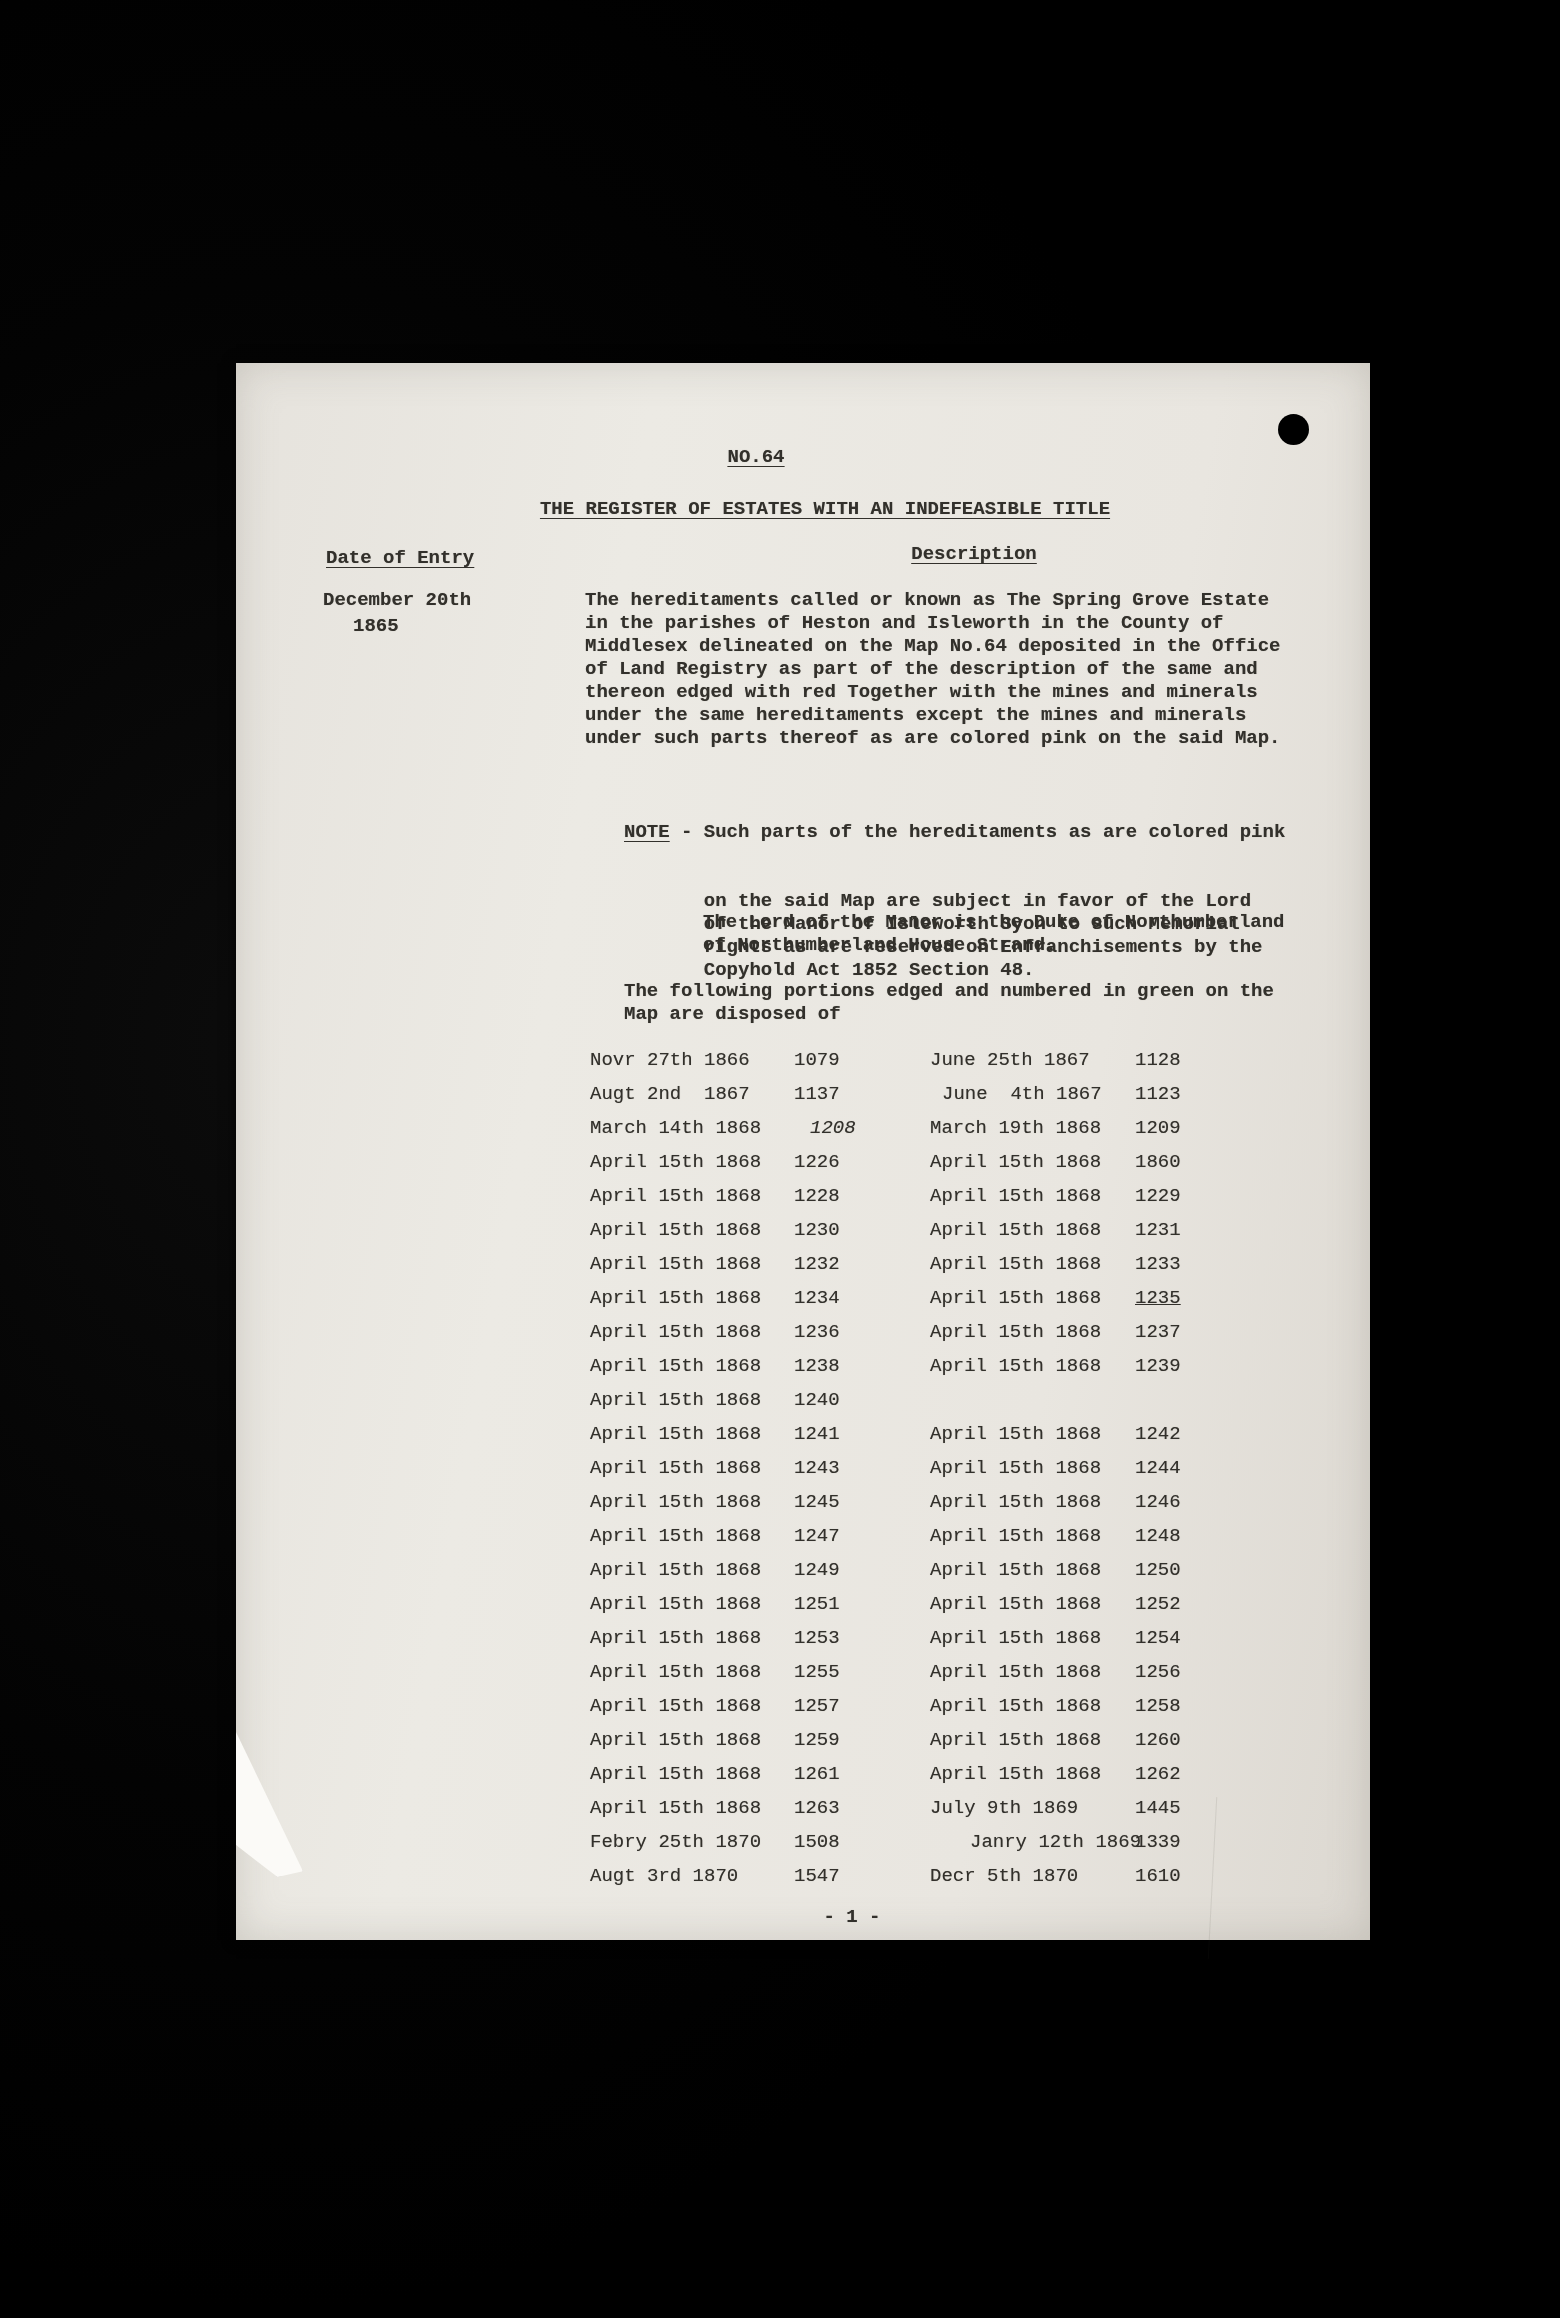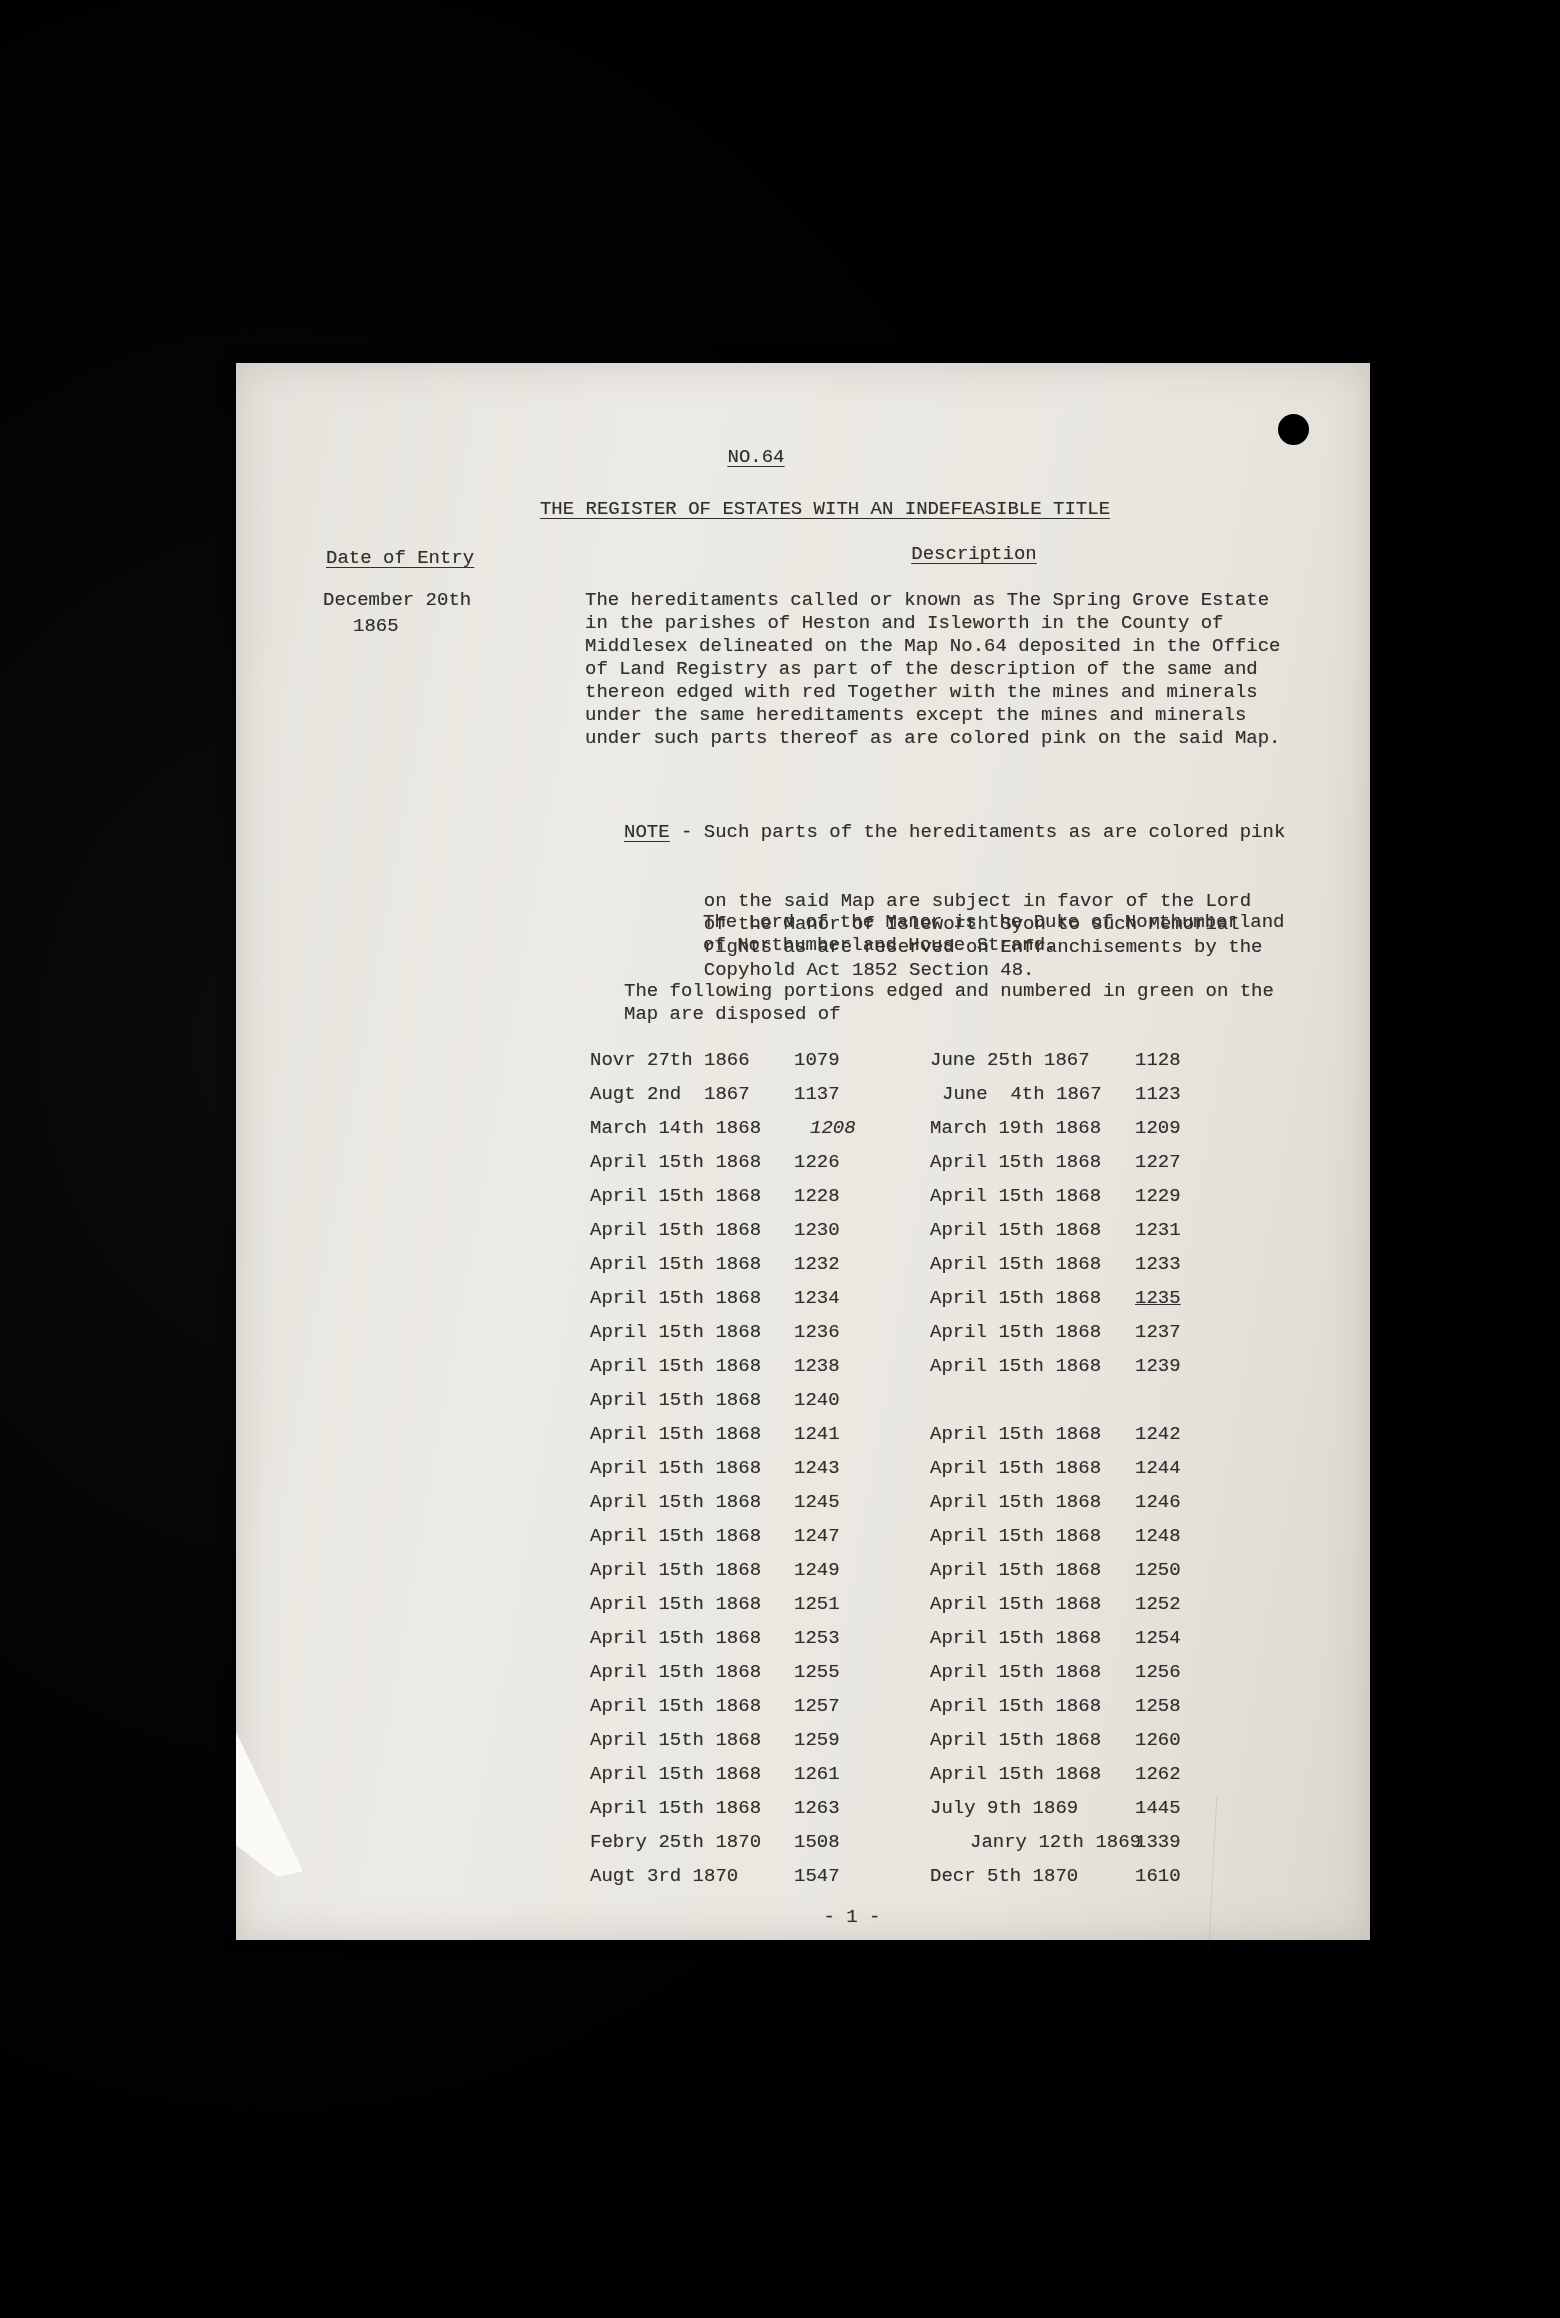--- a/index.html
+++ b/index.html
@@ -17,21 +17,21 @@
     background:linear-gradient(100deg,#e6e3dd 0%,#eceae4 30%,#e9e6e0 70%,#ddd9d2 98%);
     box-shadow:inset 0 0 42px rgba(120,115,105,0.25), 0 0 12.7px rgba(0,0,0,0.8);
     color:#32302b;
     font-size:19px;
     line-height:23px;
   }
   .abs{position:absolute;white-space:pre;}
   .center{transform:translateX(-50%);}
   .u{text-decoration:underline;text-underline-offset:3.5px;}
   pre{margin:0;font:inherit;white-space:pre;}
-  .ink{text-shadow:0 0 0.7px rgba(50,48,43,0.45);}
+  .ink{text-shadow:0 0 0.7px rgba(50,48,43,0.45);font-weight:bold;}
   .hole{
     position:absolute;left:1042px;top:51px;width:31px;height:31px;
     border-radius:50%;background:#000;
   }
   .corner-fold{
     position:absolute;left:0px;top:1369px;width:67px;height:145px;
     background:#fbfaf7;
     clip-path:polygon(0 0, 100% 96%, 62% 100%, 0 78%);
     box-shadow:1.4px 1.4px 2.8px rgba(0,0,0,0.2);
   }
@@ -102,21 +102,21 @@
       <div class="trow" style="top: 68px;">
         <span class="tcell" style="left: 0px;">March 14th 1868</span>
         <span class="tcell" style="left: 220px; font-style: italic;">1208</span>
         <span class="tcell" style="left: 340px;">March 19th 1868</span>
         <span class="tcell" style="left: 545px;">1209</span>
       </div>
       <div class="trow" style="top: 102px;">
         <span class="tcell" style="left: 0px;">April 15th 1868</span>
         <span class="tcell" style="left: 204px;">1226</span>
         <span class="tcell" style="left: 340px;">April 15th 1868</span>
-        <span class="tcell" style="left: 545px;">1227</span>
+        <span class="tcell" style="left: 545px;">1860</span>
       </div>
       <div class="trow" style="top: 136px;">
         <span class="tcell" style="left: 0px;">April 15th 1868</span>
         <span class="tcell" style="left: 204px;">1228</span>
         <span class="tcell" style="left: 340px;">April 15th 1868</span>
         <span class="tcell" style="left: 545px;">1229</span>
       </div>
       <div class="trow" style="top: 170px;">
         <span class="tcell" style="left: 0px;">April 15th 1868</span>
         <span class="tcell" style="left: 204px;">1230</span>

